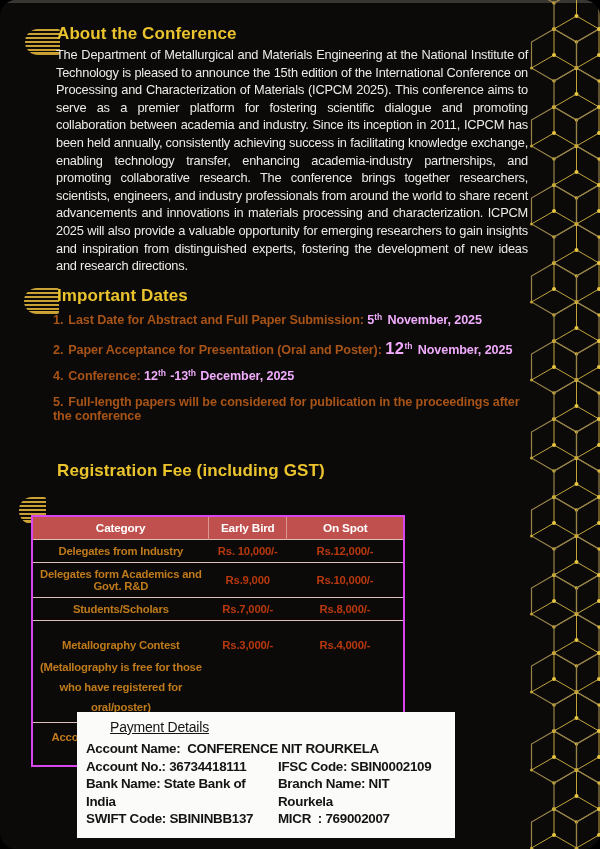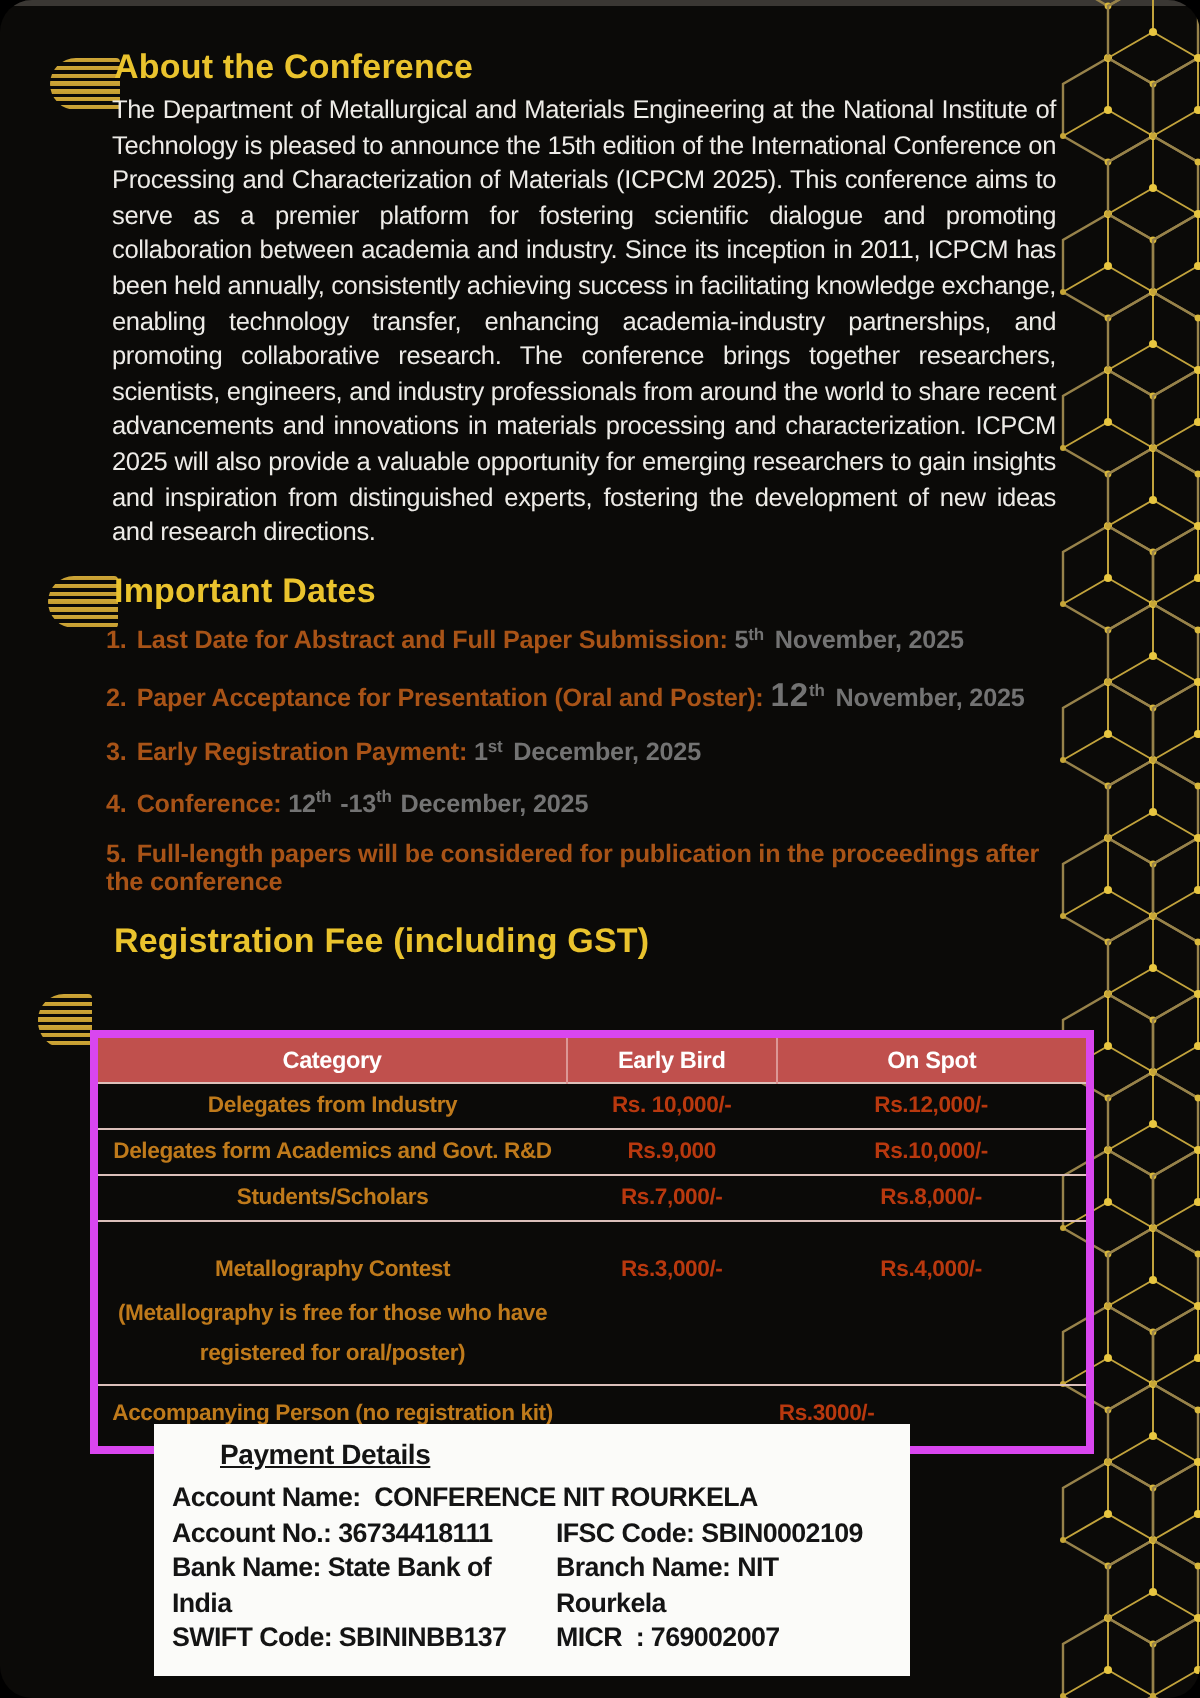--- a/index.html
+++ b/index.html
@@ -30,28 +30,28 @@
     color:#edebe7;font-size:12.8px;line-height:17.6px;
     text-align:justify;letter-spacing:-.2px;
   }
 
   .dates-list{position:absolute;left:53px;top:313px;width:482px;margin:0;padding:0;list-style:none;}
   .dates-list li{
     margin:0 0 11.5px 0;color:#a85317;font-weight:bold;
     font-size:12.6px;letter-spacing:-.1px;
   }
   .dates-list .num{margin-right:5px;}
-  .dval{color:#737373;}
+  .dval{color:#f0abfc;}
   .sup{font-size:8.5px;position:relative;top:-4.5px;margin-right:1px;}
   .big{font-size:16.5px;letter-spacing:.5px;}
 
   .fee-table{
-    position:absolute;left:45px;top:515px;width:502px;
+    position:absolute;left:31px;top:515px;width:374px;
     border-collapse:collapse;table-layout:fixed;
-    border:4px solid #d946ef;
+    border:2px solid #d946ef;
   }
   .fee-table th{
     background:#c0504d;color:#ffffff;font-size:11.8px;font-weight:bold;
     padding:4px 2px;letter-spacing:-.2px;
   }
   .fee-table th + th{border-left:1px solid rgba(255,238,238,.45);}
   .fee-table tbody tr{border-top:1.5px solid #dcc0ba;}
   .fee-table td{
     text-align:center;font-size:11.3px;font-weight:bold;
     padding:5px 4px;letter-spacing:-.2px;
@@ -59,21 +59,21 @@
   .fee-table td.cat{color:#bf7a1b;}
   .fee-table td.val{color:#b8380e;}
   .fee-table tr.tall td{vertical-align:top;padding-top:18px;}
   .cat-note{display:block;margin-top:6px;line-height:20px;font-weight:bold;}
   .fee-table tr.last td{padding:8px 4px 10px 4px;}
 
   .paybox{
     position:absolute;left:77px;top:712px;width:378px;box-sizing:border-box;
     background:#fbfbf9;color:#141414;padding:7px 8px 10px 9px;
   }
-  .pd-title{font-size:14px;font-weight:bold;text-decoration:underline;letter-spacing:-.2px;margin-bottom:5px;padding-left:24px;}
+  .pd-title{font-size:14px;font-weight:normal;text-decoration:underline;letter-spacing:-.2px;margin-bottom:5px;padding-left:24px;}
   .pd-line{font-size:13.4px;font-weight:bold;letter-spacing:-.3px;line-height:17.5px;}
   .pd-grid{display:grid;grid-template-columns:192px auto;row-gap:0;}
   .pd-grid span{font-size:13.4px;font-weight:bold;letter-spacing:-.3px;line-height:17.5px;}
 </style>
 </head>
 <body>
 
 <div class="page">
   <div class="top-line"></div>
 
@@ -128,21 +128,20 @@
 
   <div class="stripe-icon" id="icon-about"></div>
   <h2 id="h-about">About the Conference</h2>
   <p class="about-body">The Department of Metallurgical and Materials Engineering at the National Institute of Technology is pleased to announce the 15th edition of the International Conference on Processing and Characterization of Materials (ICPCM 2025). This conference aims to serve as a premier platform for fostering scientific dialogue and promoting collaboration between academia and industry. Since its inception in 2011, ICPCM has been held annually, consistently achieving success in facilitating knowledge exchange, enabling technology transfer, enhancing academia-industry partnerships, and promoting collaborative research. The conference brings together researchers, scientists, engineers, and industry professionals from around the world to share recent advancements and innovations in materials processing and characterization. ICPCM 2025 will also provide a valuable opportunity for emerging researchers to gain insights and inspiration from distinguished experts, fostering the development of new ideas and research directions.</p>
 
   <div class="stripe-icon" id="icon-dates"></div>
   <h2 id="h-dates">Important Dates</h2>
   <ol class="dates-list">
     <li><span class="num">1.</span><span>Last Date for Abstract and Full Paper Submission: </span><span class="dval"><span>5</span><span class="sup">th</span><span></span><span></span><span class="sup"></span><span> November, 2025</span></span></li>
     <li><span class="num">2.</span><span>Paper Acceptance for Presentation (Oral and Poster): </span><span class="dval"><span class="big">12</span><span class="sup">th</span><span></span><span></span><span class="sup"></span><span> November, 2025</span></span></li>
-    <li><span class="num">3.</span><span>Early Registration Payment: </span><span class="dval"><span>1</span><span class="sup">st</span><span></span><span></span><span class="sup"></span><span> December, 2025</span></span></li>
     <li><span class="num">4.</span><span>Conference: </span><span class="dval"><span>12</span><span class="sup">th</span><span> -</span><span>13</span><span class="sup">th</span><span> December, 2025</span></span></li>
     <li><span class="num">5.</span><span>Full-length papers will be considered for publication in the proceedings after the conference</span><span class="dval"><span></span><span class="sup"></span><span></span><span></span><span class="sup"></span><span></span></span></li>
   </ol>
 
   <h2 id="h-fee">Registration Fee (including GST)</h2>
   <div class="stripe-icon" id="icon-fee"></div>
 
   <table class="fee-table">
     <colgroup>
         <col style="width:47.5%">

